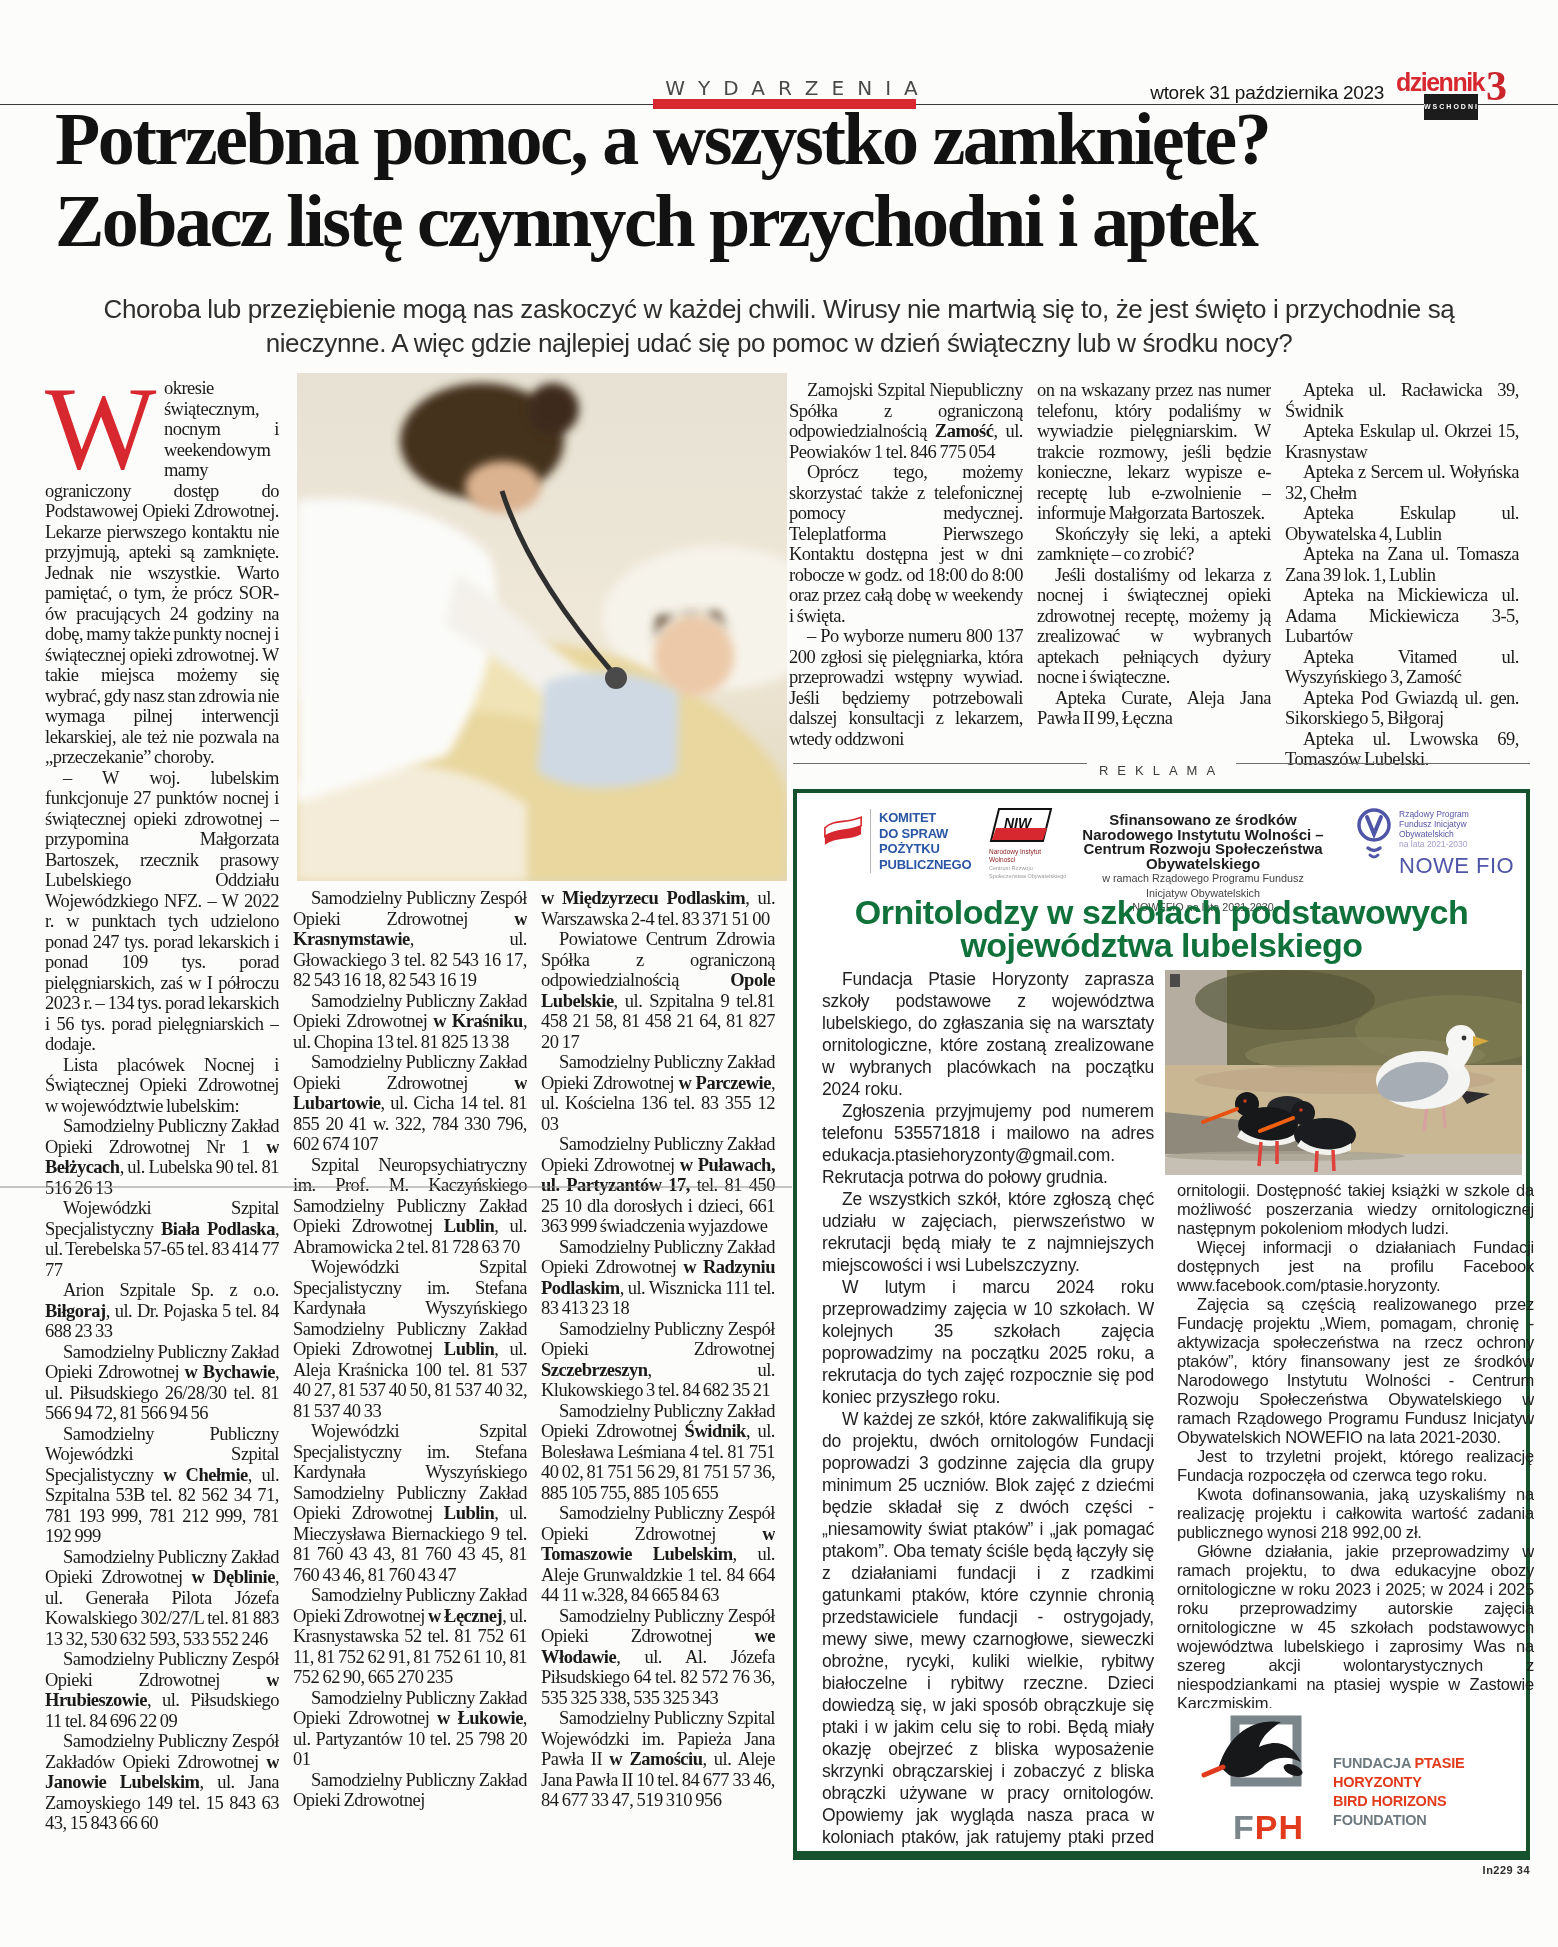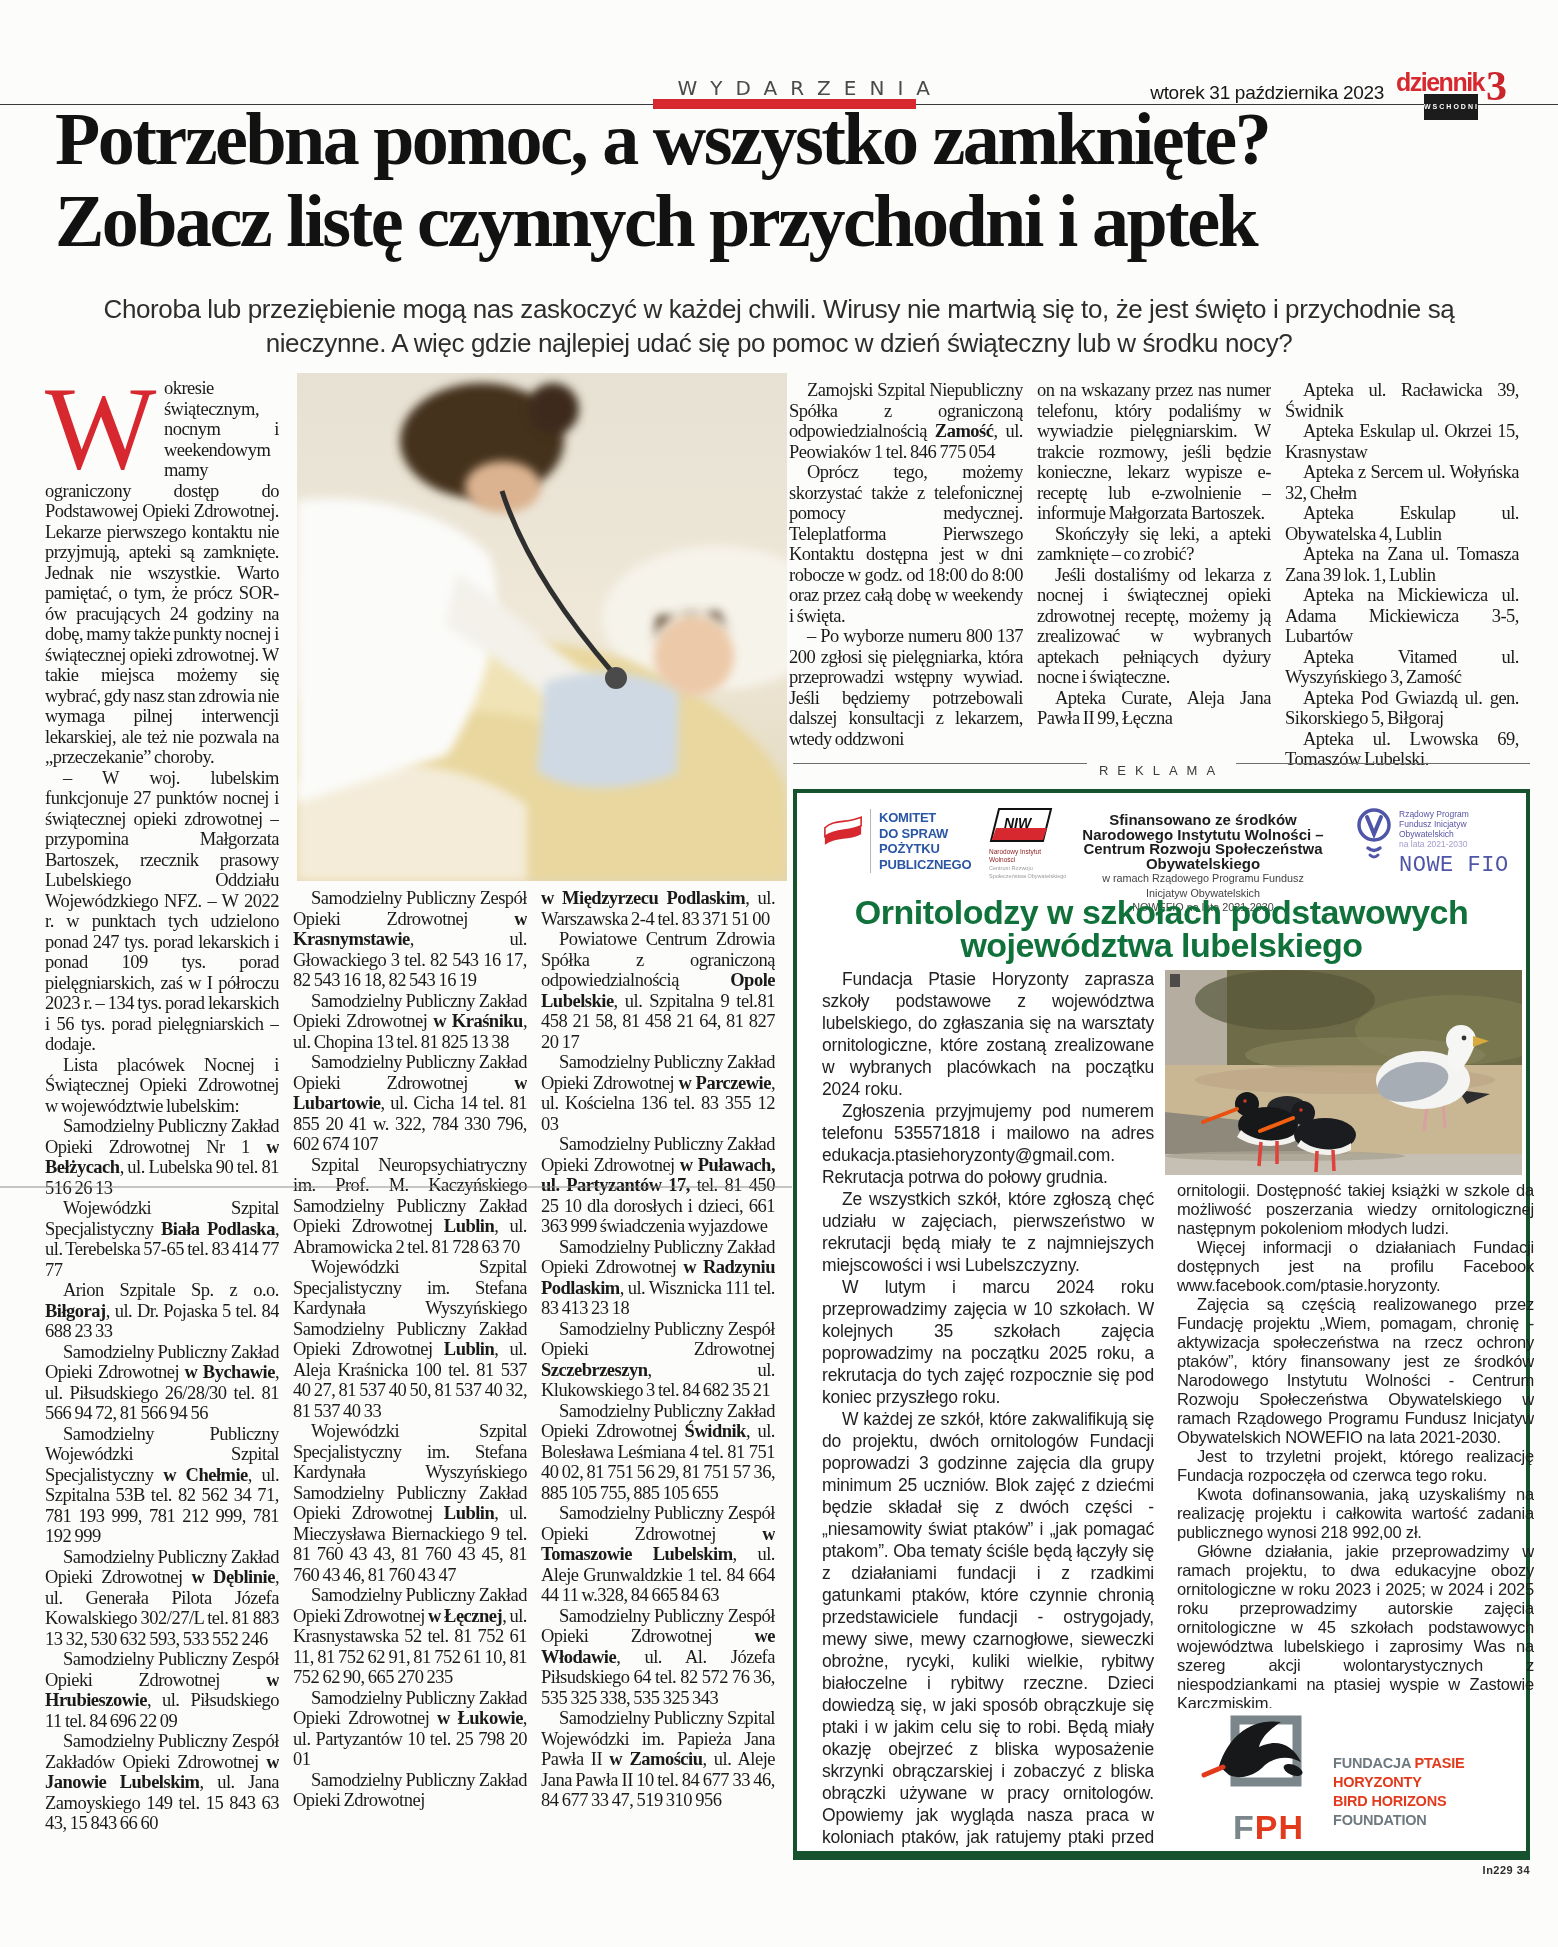--- a/index.html
+++ b/index.html
@@ -2,21 +2,21 @@
 <html lang="pl"><head>
 <meta charset="utf-8">
 <style>
   html,body{margin:0;padding:0;background:#e9e9e9;}
   .page{position:relative;width:1558px;height:1947px;background:#fcfcfa;overflow:hidden;
         font-family:"Liberation Serif",serif;color:#1a1a1a;margin:0 auto;}
   .abs{position:absolute;}
 
   
   .kicker{left:653px;top:76px;width:290px;font-family:"DejaVu Sans",sans-serif;font-size:20px;
-          letter-spacing:13px;color:#4a4a4a;text-align:right;}
+          letter-spacing:13px;color:#4a4a4a;text-align:center;}
   .red-bar{left:653px;top:99px;width:263px;height:10px;background:#d7282f;z-index:2;}
   .top-rule{left:0;top:104px;width:1558px;height:1px;background:#3a3a3a;}
   .issue-date{right:174px;top:82px;font-family:"Liberation Sans",sans-serif;font-size:19px;
               letter-spacing:-.3px;color:#151515;}
   .paper-logo{left:1396px;top:70px;color:#d7282f;font-family:"Liberation Sans",sans-serif;
               font-weight:bold;font-size:25px;letter-spacing:-1.5px;line-height:24px;}
   .paper-logo .sub{display:block;background:#1c1c1c;color:#fff;font-size:7px;font-weight:bold;
               letter-spacing:2px;width:54px;margin:0 0 0 28px;text-align:center;padding:1px 0;}
   .pageno{left:1486px;top:62px;font-family:"Liberation Serif",serif;font-weight:bold;
           font-size:42px;color:#c9252b;}
@@ -64,21 +64,21 @@
   .niw-cap{font-family:"Liberation Sans",sans-serif;font-size:6.5px;color:#8c1d1d;line-height:8px;
            width:80px;margin-top:3px;}
   .niw-cap .c2{color:#9a9a9a;font-size:5.5px;}
   .sponsor{left:283px;top:20px;width:246px;text-align:center;font-family:"Liberation Sans",sans-serif;
            font-size:10.8px;line-height:14.5px;color:#444;}
   .sponsor .b{font-weight:bold;color:#1d1d1d;font-size:15px;}
   .fio-icon{left:556px;top:14px;}
   .fio-text{left:602px;top:16px;font-family:"Liberation Sans",sans-serif;color:#5a55a5;
             font-size:8.5px;line-height:10px;}
   .fio-text .faded{color:#a19ccb;}
-  .fio-name{left:602px;top:60px;font-family:Liberation Mono, monospace;color:#4f55a7;
+  .fio-name{left:602px;top:60px;font-family:Liberation Sans, sans-serif;color:#4f55a7;
             font-size:22px;letter-spacing:.5px;}
   .ad-title{left:0;top:103px;width:100%;text-align:center;color:#10713a;
             font-family:"Liberation Sans",sans-serif;font-weight:bold;font-size:34px;
             line-height:33px;letter-spacing:-.5px;}
   .ad-col{position:absolute;font-family:"Liberation Sans",sans-serif;text-align:justify;
           overflow:hidden;color:#222;margin-left:12px;}
   .ad-col p{margin:0;text-indent:20px;}
   .ad-col p.noind{text-indent:0;}
   .ad-left{left:13px;top:175px;width:332px;height:882px;font-size:17.5px;line-height:22px;
            letter-spacing:-.2px;}

